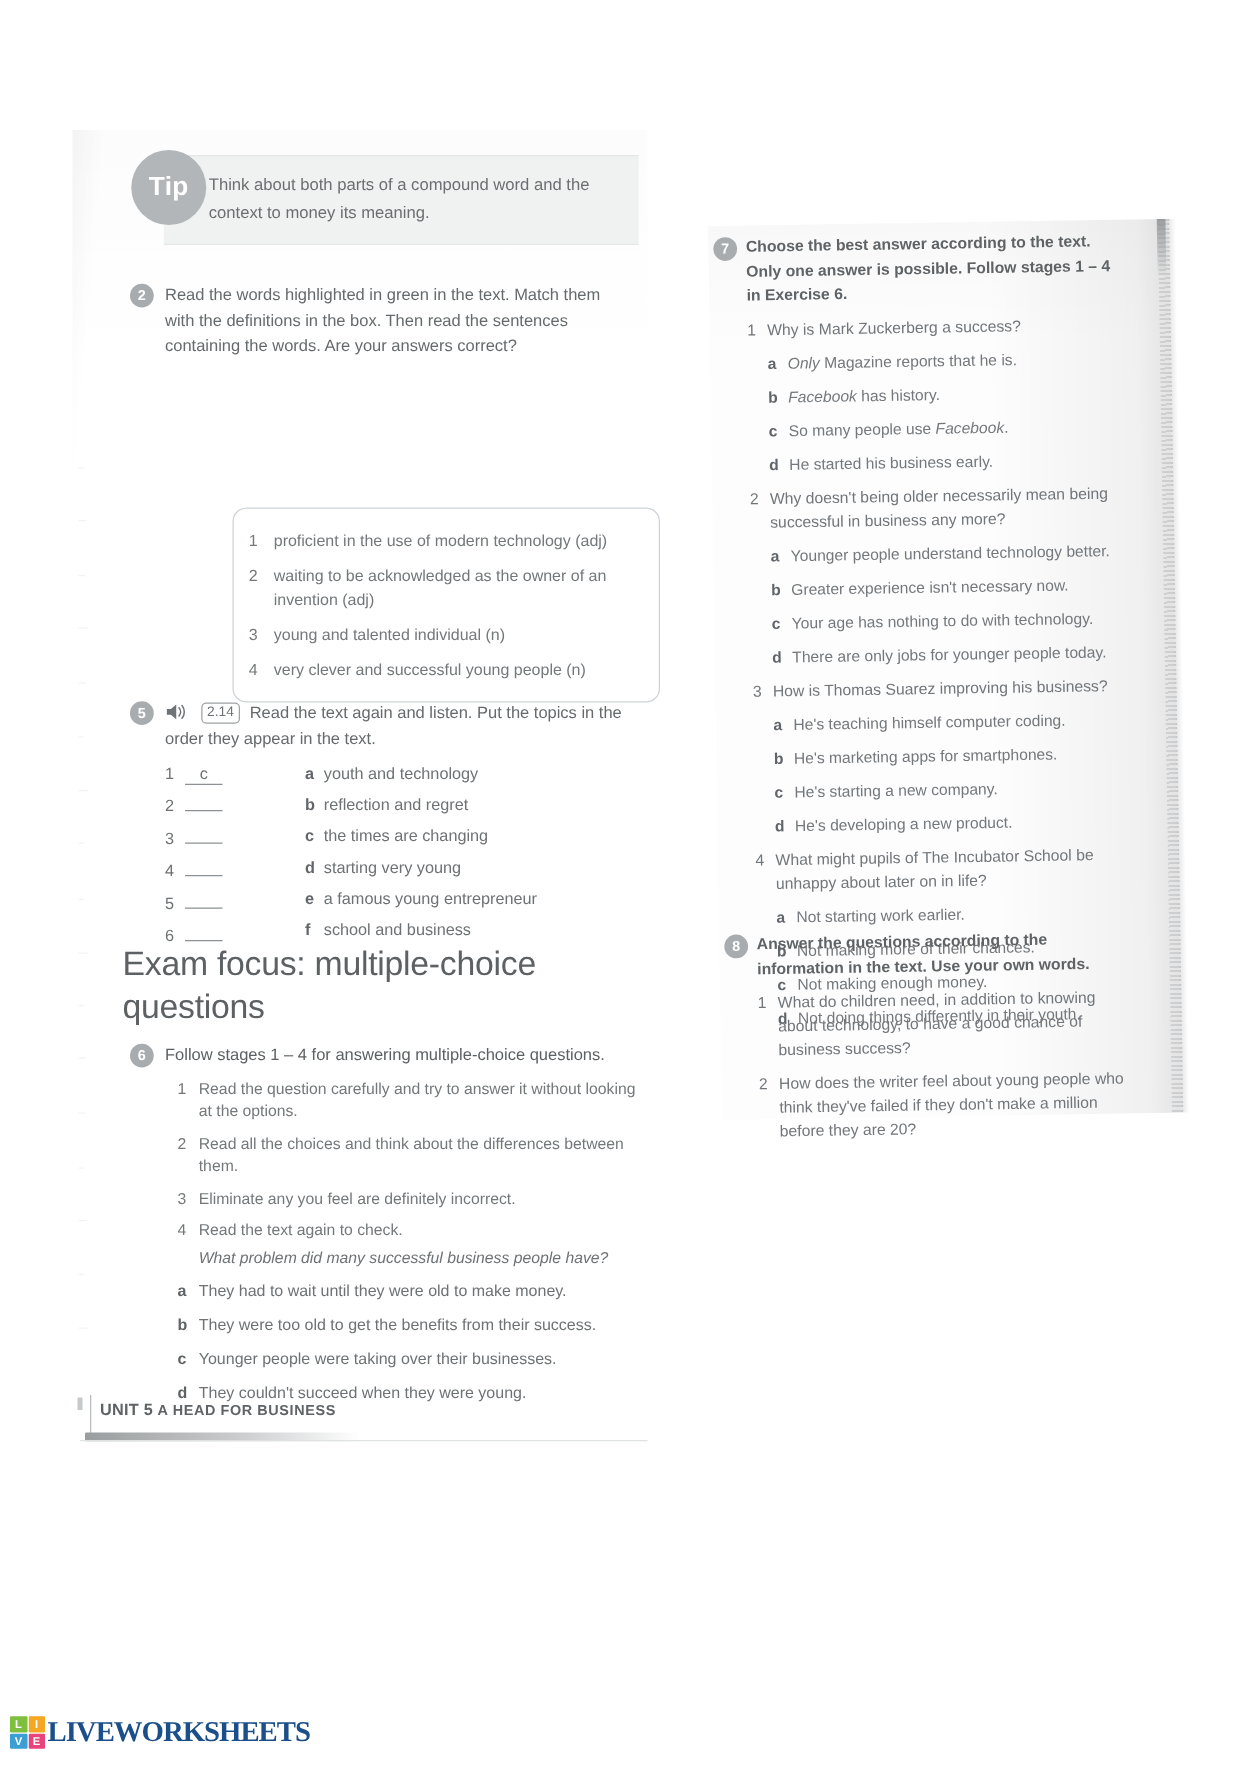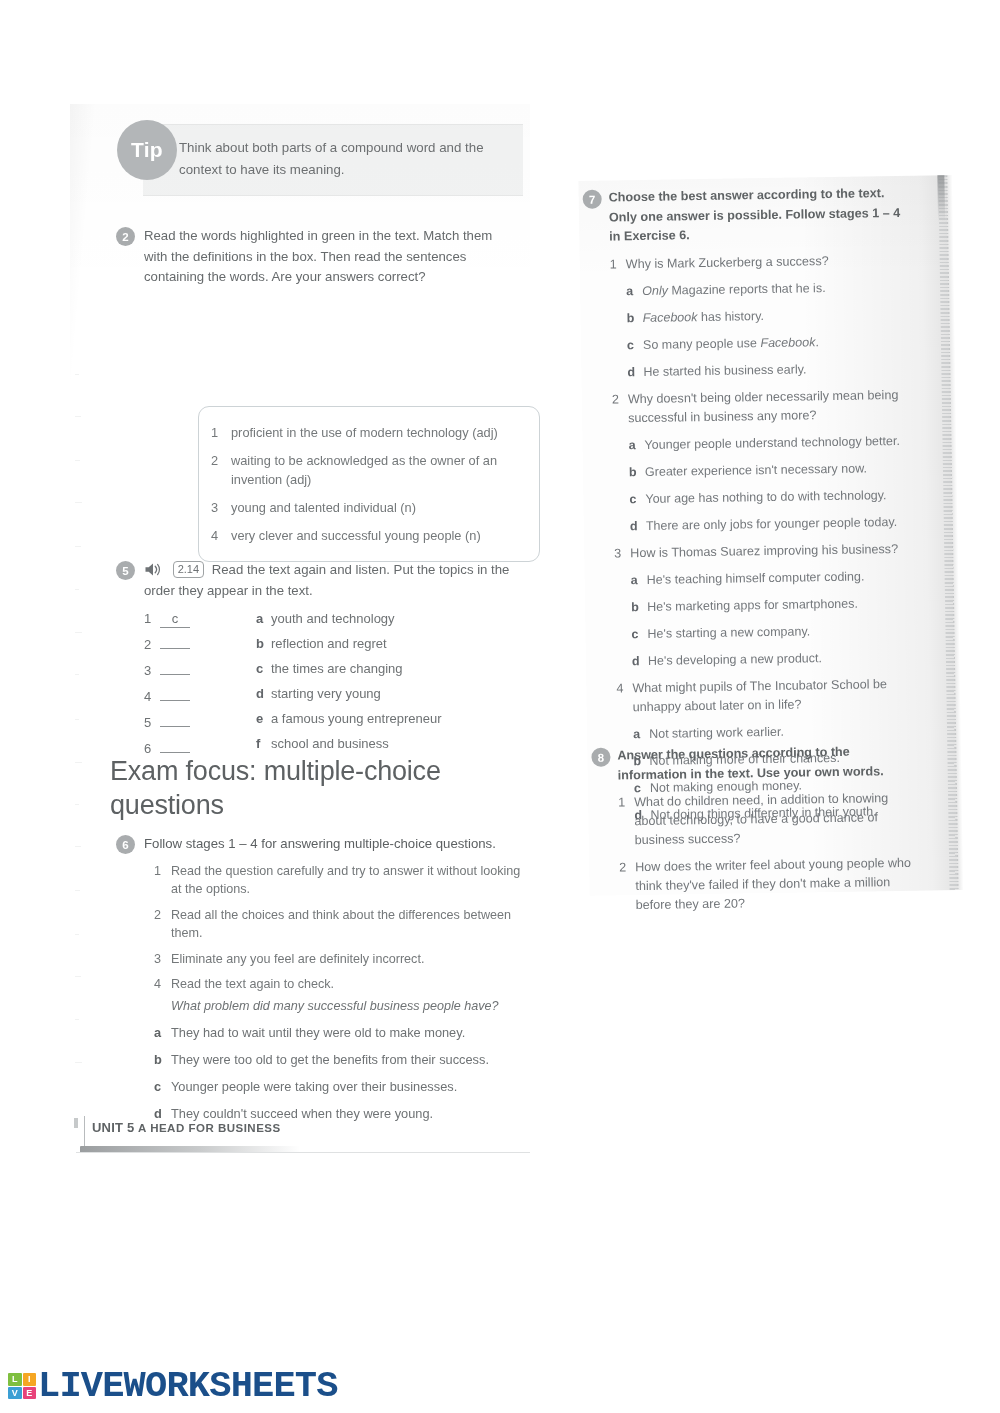--- a/index.html
+++ b/index.html
@@ -13,21 +13,21 @@
     height: 1413px;
     position: relative;
     font-family: "Liberation Sans", sans-serif;
     color: #6f7274;
     overflow: hidden;
   }
 
   
   #scan-canvas {
     position: absolute;
-    left: 12px; top: 0;
+    left: 0; top: 0;
     width: 912px; height: 1340px;
   }
 
   
   .page-left {
     position: absolute;
     left: 58px;
     top: 104px;
     width: 460px;
     height: 1086px;
@@ -414,25 +414,25 @@
     display: flex;
     align-items: center;
     justify-content: center;
     color: #ffffff;
     font-size: 9px;
     font-weight: bold;
     font-family: "Liberation Sans", sans-serif;
     border-radius: 1px;
   }
   .lw-word {
-    font-size: 37px;
+    font-size: 23px;
     font-weight: bold;
     letter-spacing: -0.8px;
     color: #1b4f8a;
-    font-family: Liberation Mono, monospace;
+    font-family: Liberation Serif, serif;
   }
 </style>
 </head>
 <body>
 
 <div id="scan-canvas">
 
   <div class="page-left">
 
     <div class="margin-specks" id="specks">
@@ -451,21 +451,21 @@
         <i style="top: 516px; width: 5px;"></i>
         <i style="top: 560px; width: 4px;"></i>
         <i style="top: 602px; width: 6px;"></i>
         <i style="top: 645px; width: 4px;"></i>
         <i style="top: 688px; width: 7px;"></i>
       </div>
 
     <div class="tip-block">
       <div class="tip-band"></div>
       <div class="tip-badge">Tip</div>
-      <div class="tip-text">Think about both parts of a compound word and the context to have its meaning.</div>
+      <div class="tip-text">Think about both parts of a compound word and the context to money its meaning.</div>
     </div>
 
     <div class="ex" style="left:46px; top:122px;">
       <div class="ex-badge">2</div>
       <div class="ex-body">
         <div class="ex-rubric">Read the words highlighted in green in the text. Match them with the definitions in the box. Then read the sentences containing the words. Are your answers correct?</div>
       </div>
     </div>
 
     <div class="def-box">

